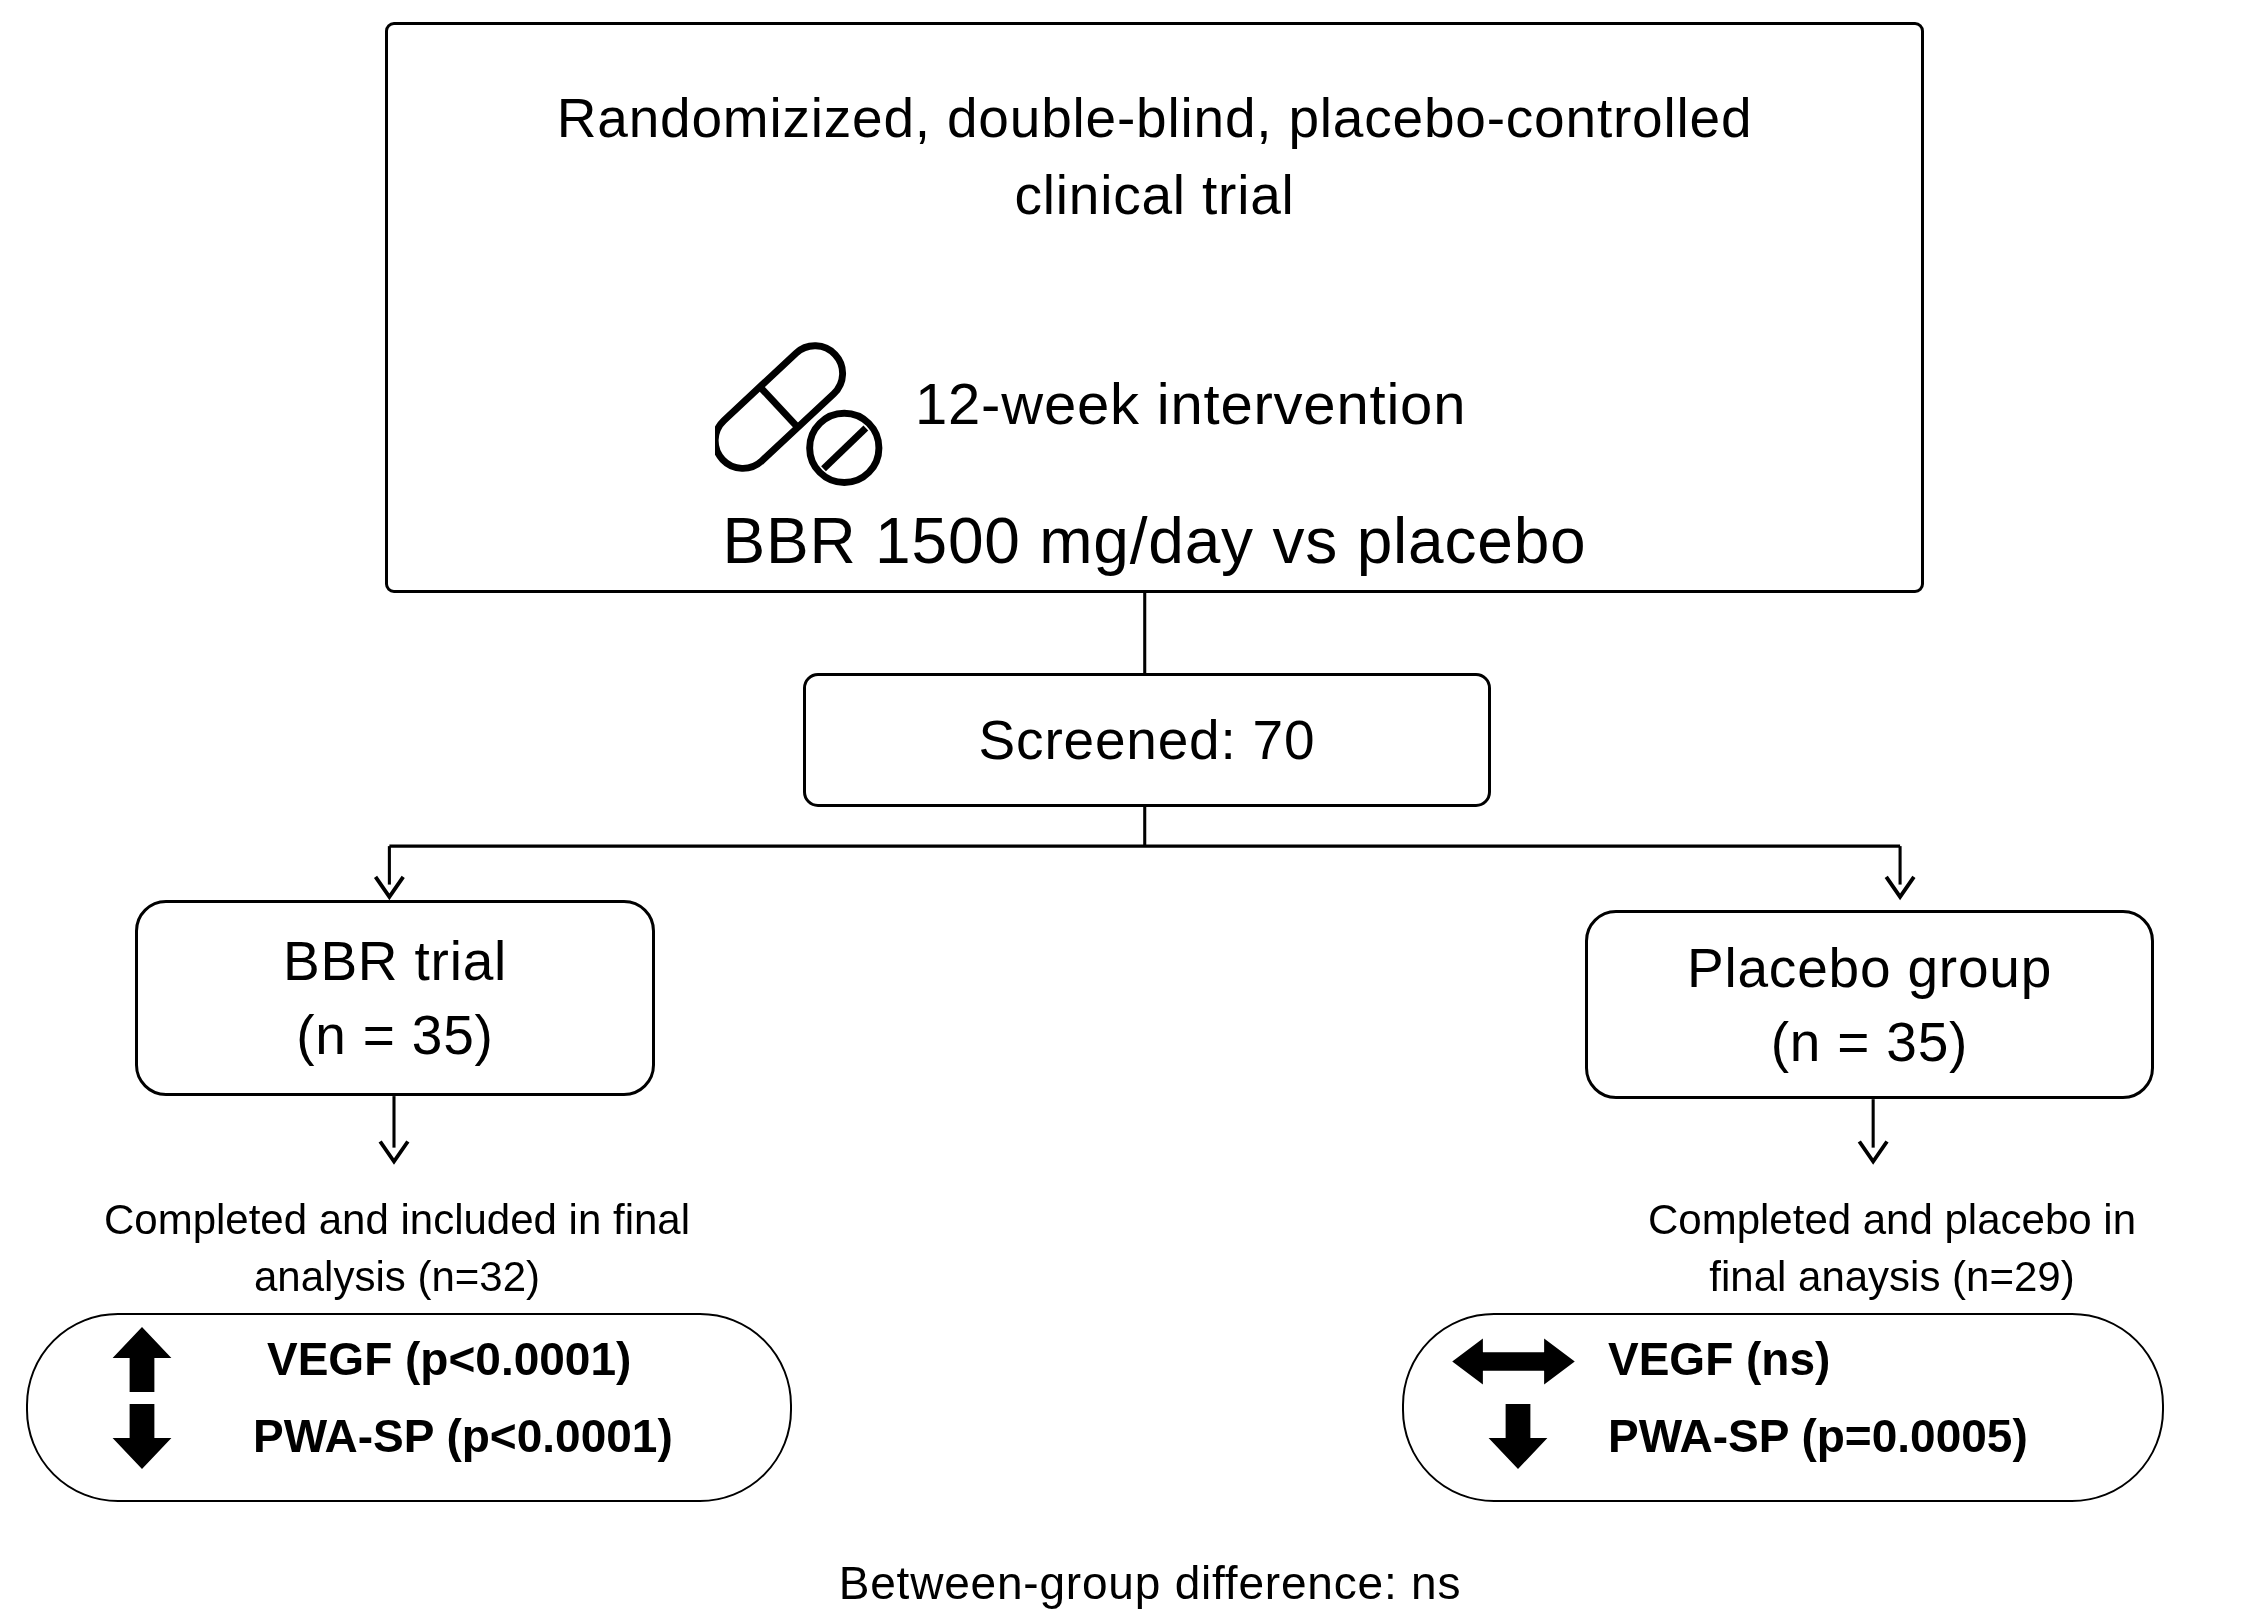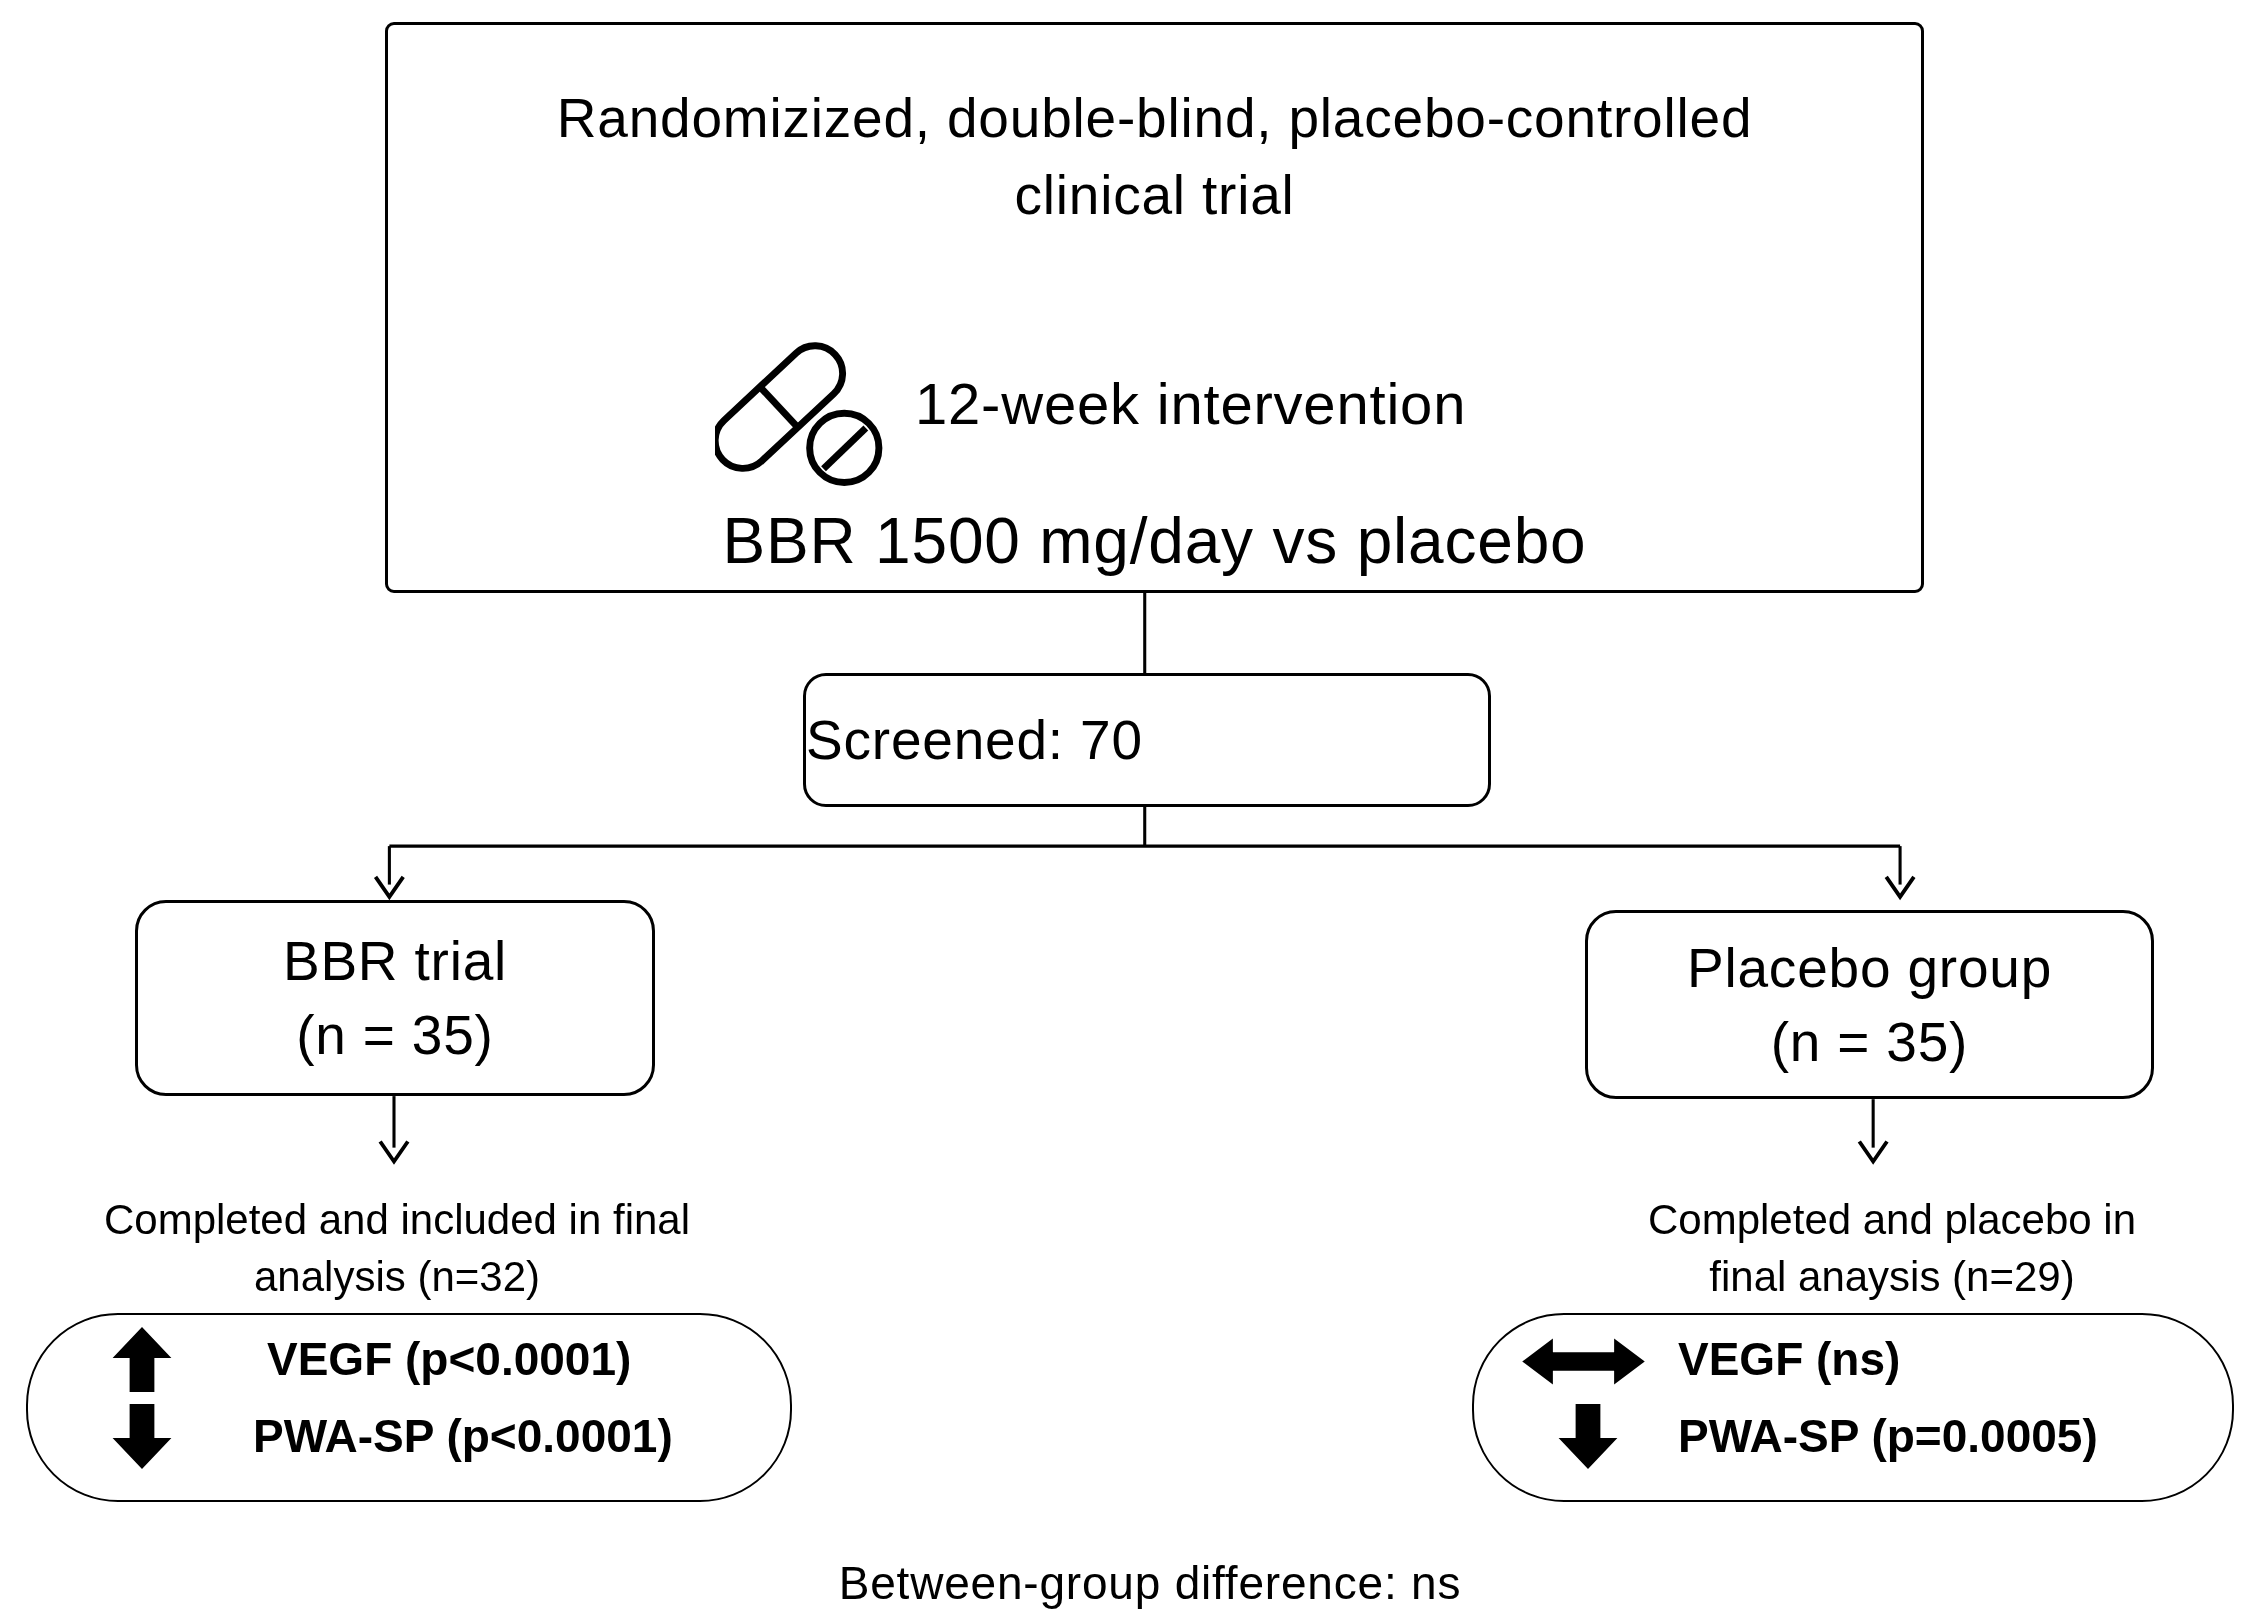--- a/index.html
+++ b/index.html
@@ -33,22 +33,22 @@
     position: absolute; left: 527px; top: 344px;
     font-size: 58px; line-height: 69px; letter-spacing: 0.8px; white-space: nowrap;
   }
   .dosage-label {
     position: absolute; left: 0; top: 482px; width: 100%;
     font-size: 64px; line-height: 69px; letter-spacing: 0.8px; text-align: center;
   }
 
   
   .screened-box {
-    left: 803px; top: 673px; width: 688px; height: 134px; border-radius: 23px;
-    display: flex; align-items: center; justify-content: flex-start;
+    left: 803px; top: 673px; width: 688px; height: 134px; border-radius: 15px;
+    display: flex; align-items: center; justify-content: center;
     font-size: 55px; letter-spacing: 0.8px;
   }
 
   
   .group-box {
     border-radius: 31px;
     display: flex; flex-direction: column; align-items: center; justify-content: center;
     font-size: 55px; line-height: 74px; letter-spacing: 0.8px; text-align: center;
   }
   .bbr-box { left: 135px; top: 900px; width: 520px; height: 196px; }
@@ -62,21 +62,21 @@
   .completed-left { left: 51px; top: 1191px; }
   .completed-right { left: 1546px; top: 1191px; }
 
   
   .outcome-box {
     position: absolute; box-sizing: border-box; background: #fff;
     border: 2.3px solid #000; border-radius: 92px;
     width: 766px; height: 189px; top: 1313px;
   }
   .outcome-left { left: 26px; }
-  .outcome-right { left: 1472px; width: 762px; }
+  .outcome-right { left: 1402px; width: 762px; }
   .outcome-row-icon { position: absolute; }
   .outcome-label {
     position: absolute;
     font-weight: bold; font-size: 46px; line-height: 55px; white-space: nowrap;
   }
 
   
   .footer-text {
     position: absolute; left: 42px; top: 1556px; width: 2216px;
     font-size: 46px; line-height: 54px; letter-spacing: 0.8px; text-align: center;

